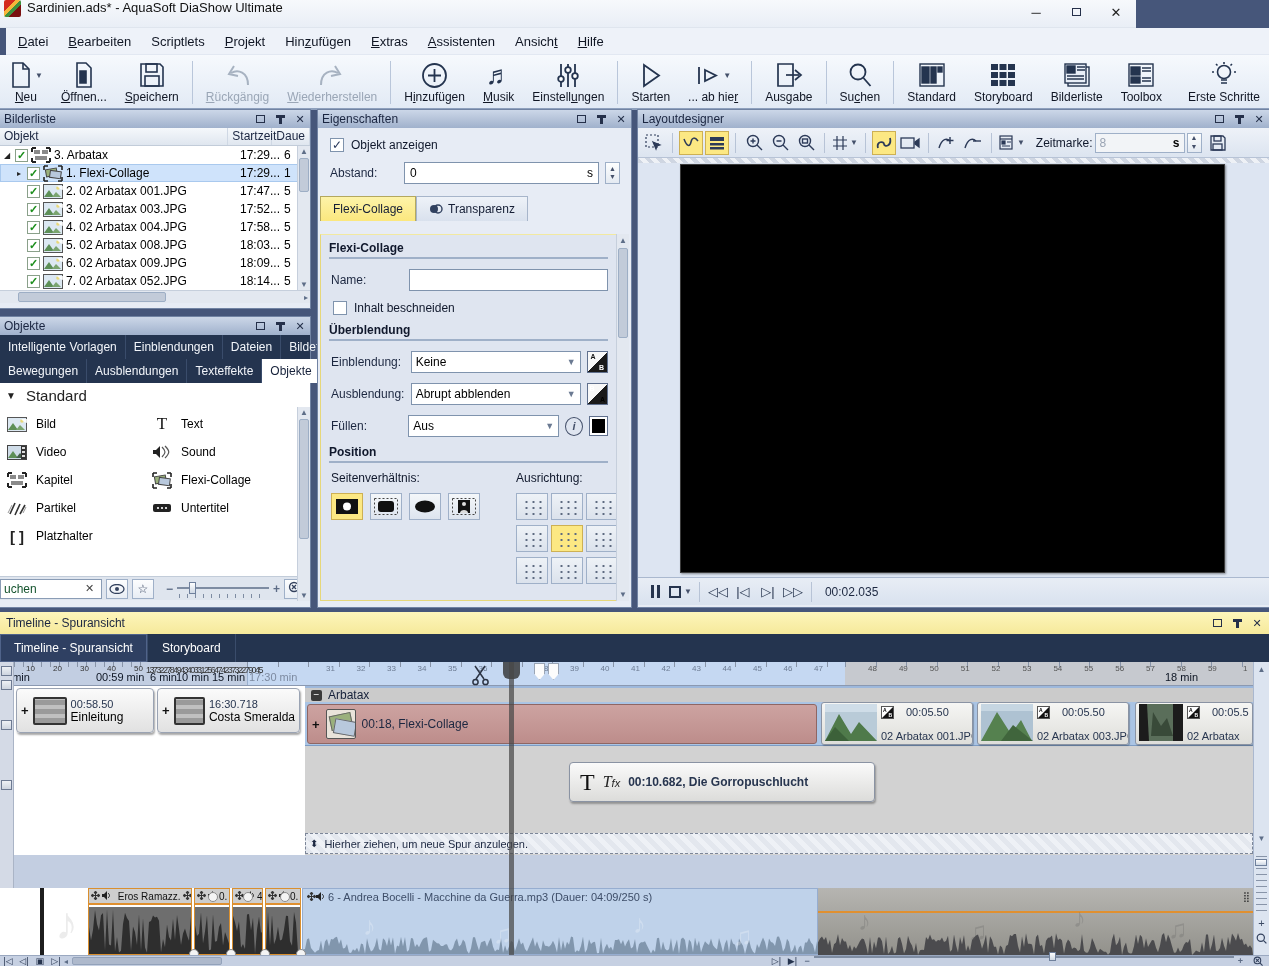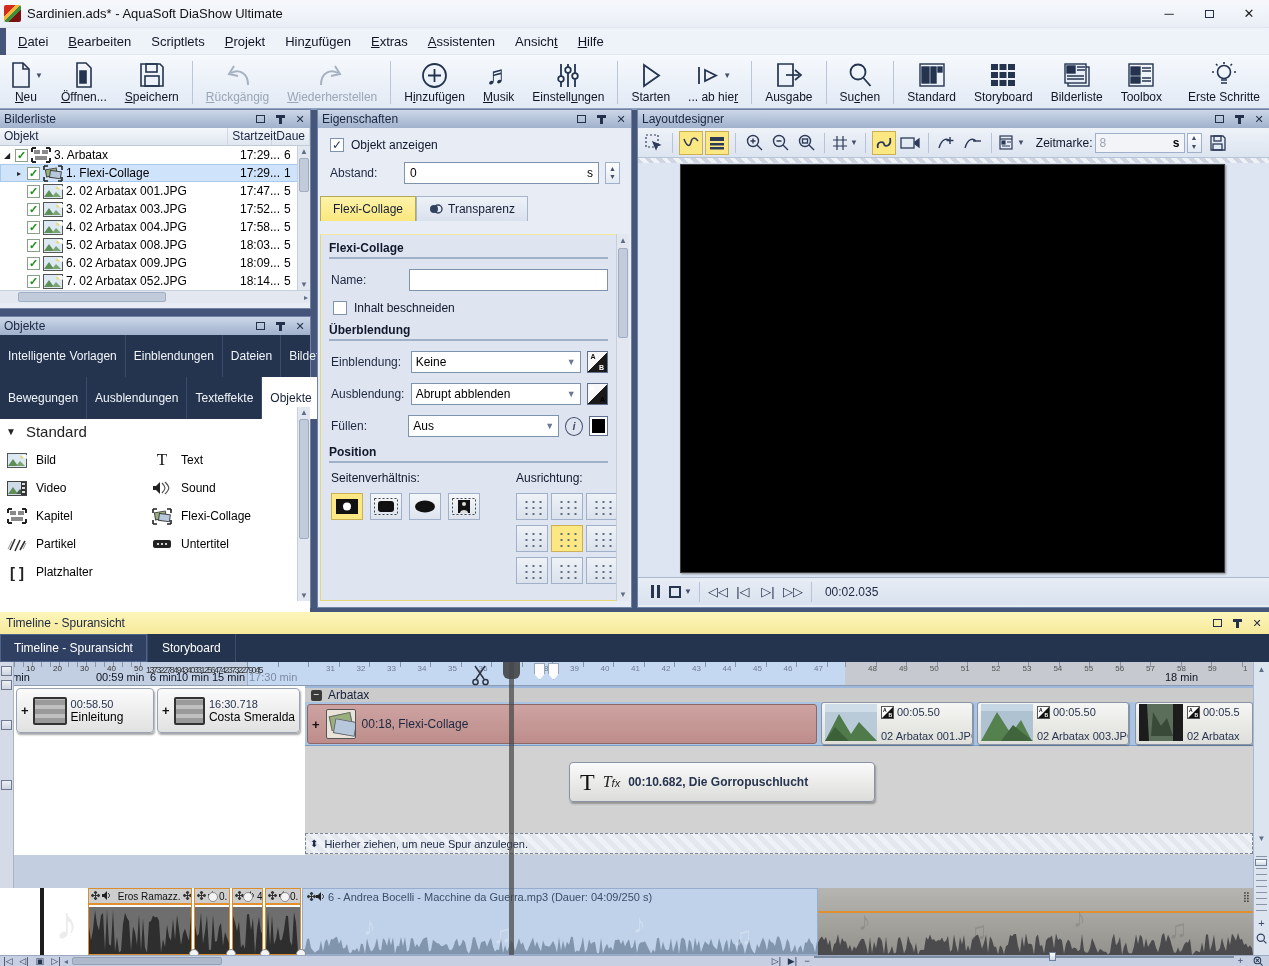--- a/index.html
+++ b/index.html
@@ -1,20 +1,20 @@
 <!DOCTYPE html>
 <html><head>
 <meta charset="utf-8">
 <style>
   * { margin:0; padding:0; box-sizing:border-box; font-family:"Liberation Sans", sans-serif; }
   html,body { background:#3c4c6d; }
   #app { position:relative; width:1269px; height:966px; background:#46567a; overflow:hidden; font-size:12px; color:#1c2740; }
 
   
-  .titlebar { position:absolute; left:0; top:0; width:1269px; height:28px; background:linear-gradient(#f7f9fc,#e9eef6); display:flex; align-items:center; padding-left:4px; border-bottom:1px solid #dfe5ee; }
+  .titlebar { position:absolute; left:0; top:0; width:1136px; height:28px; background:linear-gradient(#f7f9fc,#e9eef6); display:flex; align-items:flex-start; padding-left:4px; border-bottom:1px solid #dfe5ee; }
   .appicon { width:17px; height:17px; margin-right:6px; background:linear-gradient(135deg,#d42a1e 35%,#f5b53a 35% 50%,#3d8f3d 50% 62%,#7a1010 62%); border-radius:2px; }
   .titletext { font-size:13px; color:#111; }
   .winbtns { margin-left:auto; display:flex; }
   .winbtn { width:40px; height:24px; display:flex; align-items:center; justify-content:center; color:#222; font-size:13px; }
   .menubar { position:absolute; left:0; top:28px; width:1269px; height:27px; background:#eef2f9; display:flex; align-items:center; padding-left:2px; border-bottom:1px solid #e2e8f2;margin-left:6px; }
   .menuitem { padding:4px 10px; font-size:13px; color:#101624; }
   .menuitem u { text-decoration:underline; }
 
   .toolbar { position:absolute; left:0; top:55px; width:1269px; height:55px; background:linear-gradient(#f6f9fd,#e2eaf5); border-bottom:2px solid #8ea0bd; display:flex; align-items:stretch; padding:2px 0 0 0; }
   .tbtn { display:flex; flex-direction:column; align-items:center; justify-content:flex-end; padding:2px 9px 4px 9px; min-width:40px; }
@@ -49,21 +49,21 @@
   .bl-dur { position:absolute; left:284px; width:14px; }
   .vscroll { position:absolute; right:0; top:0; width:13px; background:#e3e8f0; border-left:1px solid #c6cfdc; }
   .vthumb { position:absolute; left:1px; width:10px; background:#c2cbd9; border:1px solid #9daec5; border-radius:2px; }
   .arr { color:#5e6e88; font-size:8px; text-align:center; width:100%; }
   .hscroll { height:13px; background:#e3e8f0; border-top:1px solid #c6cfdc; position:relative; }
   .hthumb { position:absolute; left:18px; top:1px; width:148px; height:10px; background:#c2cbd9; border:1px solid #9daec5; border-radius:2px; }
 
   
   #objekte { left:0; top:317px; width:310px; height:290px; }
   .ob-tabs { display:flex; background:#24344f; }
-  .ob-tab { color:#f2f5fa; font-size:12px; padding:14px 8px; border-right:1px solid #3a4c6b; white-space:nowrap; }
+  .ob-tab { color:#f2f5fa; font-size:12px; padding:5px 8px; border-right:1px solid #3a4c6b; white-space:nowrap; }
   .ob-tab.active { background:#fff; color:#16213a; }
   .ob-section { background:#fff; padding:4px 6px; font-size:15px; color:#222; display:flex; align-items:center; gap:10px; }
   .ob-items { background:#fff; height:168px; position:relative; overflow:hidden; display:grid; grid-template-columns:145px 145px; grid-auto-rows:28px; padding:2px 0 0 6px; }
   .ob-item { display:flex; align-items:center; gap:8px; font-size:12px; color:#000; }
   .ob-ico { width:22px; display:flex; justify-content:center; }
   .ob-search { height:24px; background:#dfe5ee; border-top:1px solid #c2ccd9; display:flex; align-items:center; gap:4px; padding:0 4px 0 0; }
   .searchbox { width:102px; height:20px; background:#fff; border:1px solid #8a9cb5; display:flex; align-items:center; }
   .searchbox input { border:0; outline:0; width:80px; font-size:12px; color:#14532d; padding-left:3px; background:transparent; }
   .sb-x { color:#444; padding:0 4px; font-size:11px; }
   .miniBtn { height:20px; min-width:22px; background:linear-gradient(#fcfdfe,#e8edf4); border:1px solid #9fb0c8; display:flex; align-items:center; justify-content:center; font-size:12px; color:#34425e; }
@@ -136,21 +136,21 @@
   .lstrip-ico { width:11px; height:10px; border:1px solid #6d7a92; margin:4px 0 0 1px; background:linear-gradient(#eef1f5,#cdd4df); }
   .tracks { position:absolute; left:14px; top:74px; width:1239px; height:269px; background:#fff; overflow:hidden; }
   .arb-region { position:absolute; left:291px; top:0; width:948px; height:169px; background:#d2d2d2; }
   .arb-head { height:16px; background:#cbcbcb; border-top:2px solid #9db8dc; display:flex; align-items:center; gap:6px; padding-left:6px; color:#16213a; font-size:12px; }
   .collapsebox { width:11px; height:11px; background:#3a3a3a; color:#fff; font-size:10px; line-height:9px; text-align:center; border-radius:2px; }
   .cliprow { position:absolute; left:0; top:16px; height:44px; width:948px; background:#aac4e4; border-bottom:1px solid #7d9cc4; }
   .flexiclip { position:absolute; left:2px; top:2px; width:510px; height:40px; background:linear-gradient(#cda3a1,#bd8d8b); border:1px solid #8f6663; border-radius:3px; display:flex; align-items:center; gap:6px; padding-left:4px; color:#1c2740; }
   .plusbox { font-weight:bold; font-size:13px; color:#111; }
   .imgclip { position:absolute; top:0px; height:43px; background:linear-gradient(#f6f6f4,#dededa); border:1px solid #8a93a3; border-radius:3px; display:flex; align-items:center; gap:4px; padding:2px 3px; overflow:hidden; box-shadow:1px 1px 1px rgba(0,0,0,.25); }
   .imgclip .meta { display:flex; flex-direction:column; justify-content:space-between; height:36px; }
-  .imgclip .t { display:flex; align-items:center; gap:3px; font-size:11px; color:#27354f; }
+  .imgclip .t { display:flex; align-items:center; gap:12px; font-size:11px; color:#27354f; }
   .imgclip .n { font-size:11px; color:#27354f; white-space:nowrap; }
   .abmini { width:13px; height:13px; background:linear-gradient(135deg,#fff 49%,#111 51%); border:1px solid #555; font-size:5px; position:relative; }
   .abmini i { position:absolute; font-style:normal; font-weight:bold; }
   .abmini .a { left:1px; top:0; color:#000; } .abmini .b { right:1px; bottom:0; color:#fff; }
   .textrow { position:absolute; left:291px; top:74px; width:948px; height:44px; }
   .textclip { position:absolute; left:264px; top:2px; width:306px; height:40px; background:linear-gradient(#fafafa,#dcdcda); border:1px solid #8a93a3; border-radius:4px; display:flex; align-items:center; gap:8px; padding-left:10px; box-shadow:1px 2px 2px rgba(0,0,0,.3); }
   .bigT { font-family:"Liberation Serif",serif; font-size:24px; color:#111; }
   .tfx { font-family:"Liberation Serif",serif; font-size:16px; color:#222; font-style:italic; }
   .textclip .lab { font-size:12px; color:#27354f; font-weight:bold; }
   .dropzone { position:absolute; left:291px; top:147px; width:948px; height:21px; border:1px dashed #7c8698; background:repeating-linear-gradient(45deg,#e3e7ee 0 5px,#eef1f6 5px 10px); display:flex; align-items:center; gap:6px; padding-left:4px; color:#1c2740; font-size:11px; }

